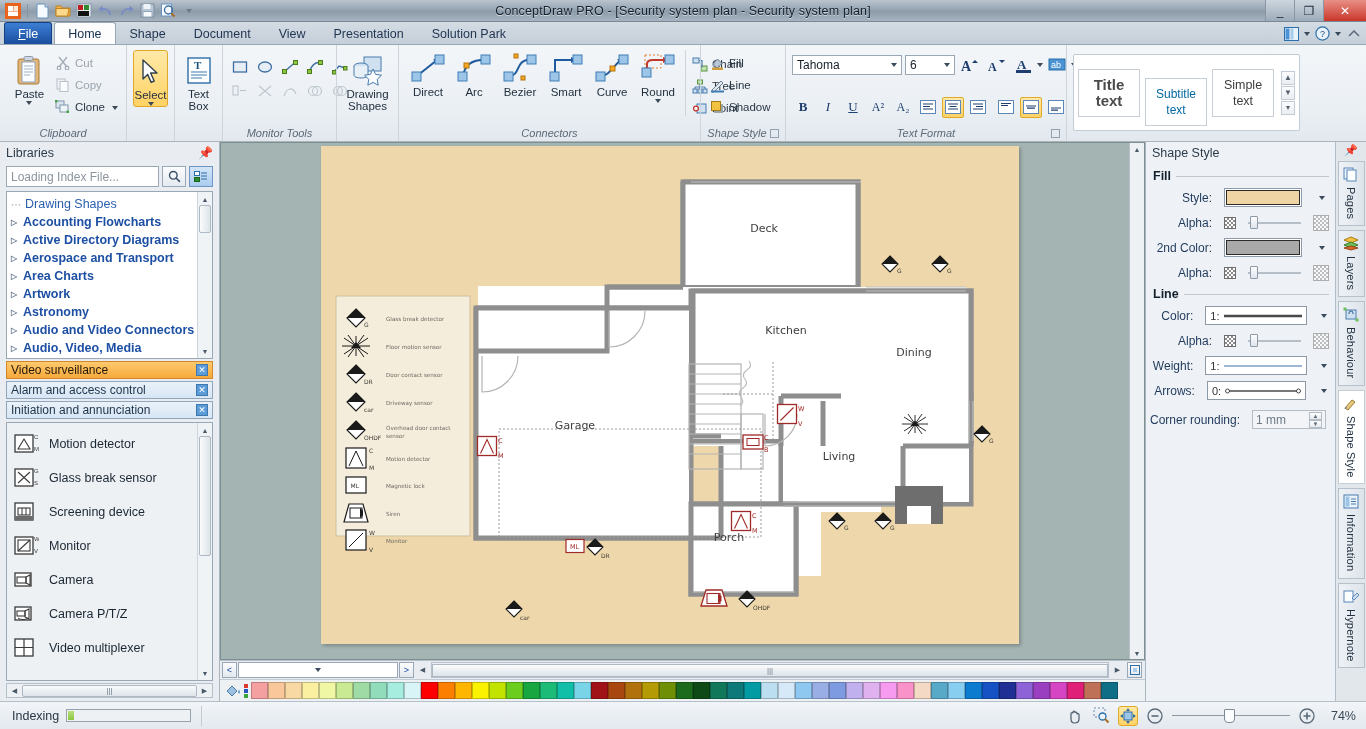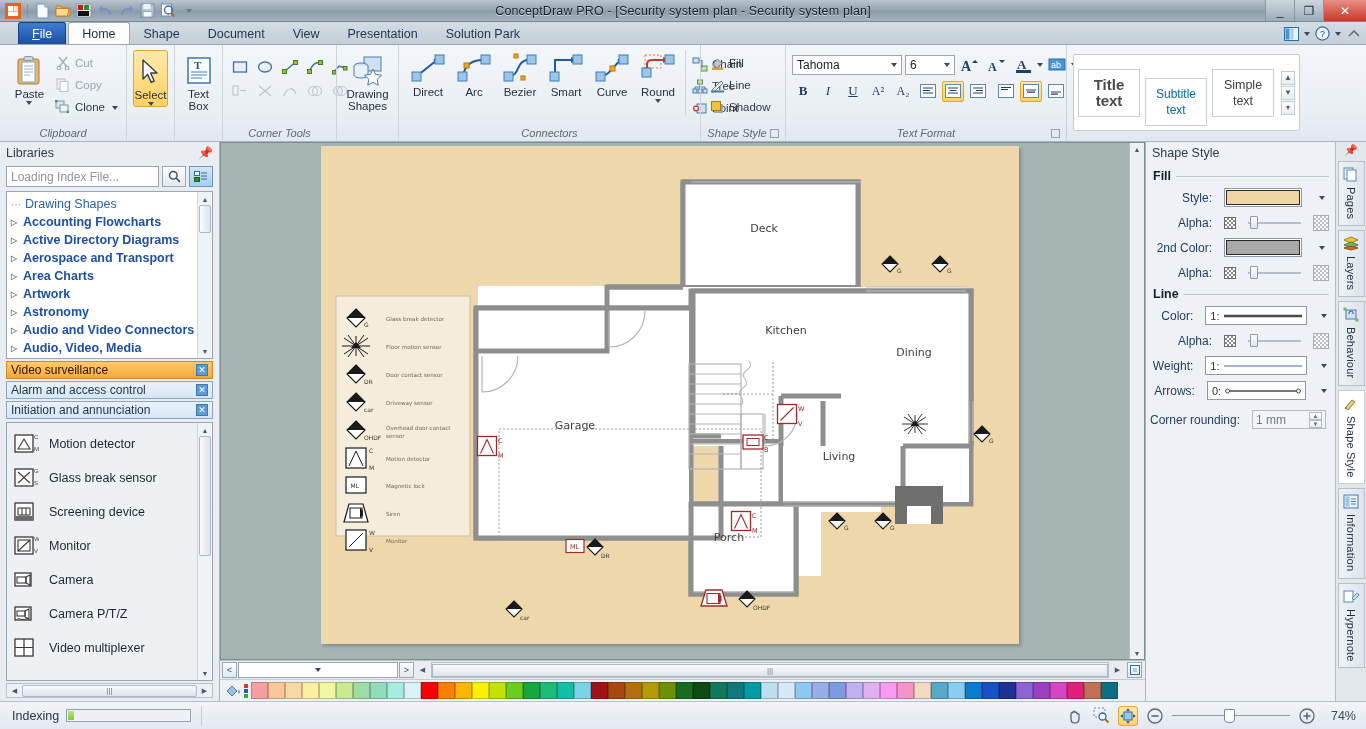--- a/index.html
+++ b/index.html
@@ -35,21 +35,21 @@
     font-size:12px; color:#1d2a36;
     background:linear-gradient(to bottom,#cdd6de,#9dacba);
     border-left:1px solid #8a96a4;
   }
   .winbtn.close { background:linear-gradient(to bottom,#e88f86,#c9372a); color:#fff; width:43px;}
 
   
   .tabstrip {
     height:23px; display:flex; align-items:flex-end; gap:0;
     background:linear-gradient(to bottom,#d3dbe3,#c5cfd9);
-    border-bottom:1px solid #9aa7b4; padding-left:18px; position:relative;
+    border-bottom:1px solid #9aa7b4; padding-left:4px; position:relative;
   }
   .tab {
     height:22px; padding:0 13px; display:flex; align-items:center;
     font-size:12.5px; color:#1f3350;
     border:1px solid transparent; border-bottom:none;
   }
   .tab.file {
     background:linear-gradient(to bottom,#3c7ed4,#1a4e9e);
     color:#fff; border-radius:3px 3px 0 0; border-color:#14407f;
     font-weight:normal; margin-right:2px;
@@ -520,21 +520,21 @@
               </svg>
             </div>
           <div class="tool-ico dim">
               <svg width="18" height="16" viewBox="0 0 18 16">
                 <circle cx="7" cy="8" r="4.5" fill="#dfe5eb" stroke="#808c98" stroke-width="1.2"></circle>
                 <circle cx="11" cy="8" r="4.5" fill="none" stroke="#808c98" stroke-width="1.2"></circle>
               </svg>
             </div>
         </div>
       </div>
-      <div class="rg-label">Corner Tools</div>
+      <div class="rg-label">Monitor Tools</div>
     </div>
 
     <div class="rgroup" style="width:62px">
       <div class="rg-body" style="justify-content:center">
         <div class="bigbtn" style="width:56px">
           <div class="gi">
             <svg width="34" height="32" viewBox="0 0 34 32">
                 <rect x="13" y="2" width="17" height="14" fill="#cfe0f0" stroke="#4a7cad"></rect>
                 <ellipse cx="10" cy="11" rx="7" ry="3" fill="#cfe0f0" stroke="#4a7cad"></ellipse>
                 <path d="M3 11v9c0 1.7 3 3 7 3s7-1.3 7-3v-9" fill="#e7eff7" stroke="#4a7cad"></path>
@@ -693,21 +693,21 @@
           <span>Shadow</span>
         </div>
       </div>
       <div class="rg-label">
         <span>Shape Style</span>
         <span class="dlg-launch"></span>
       </div>
     </div>
 
     <div class="rgroup" style="width:281px">
-      <div class="rg-body" style="flex-direction:column;gap:2px;padding-top:5px">
+      <div class="rg-body" style="flex-direction:column;gap:18px;padding-top:5px">
         <div class="tf-row">
           <div class="inp" style="width:110px">
             <span>Tahoma</span>
             <span class="dd caretmini"></span>
           </div>
           <div class="inp" style="width:50px">
             <span>6</span>
             <span class="dd caretmini"></span>
           </div>
           <div class="tfbtn" style="width:24px">

